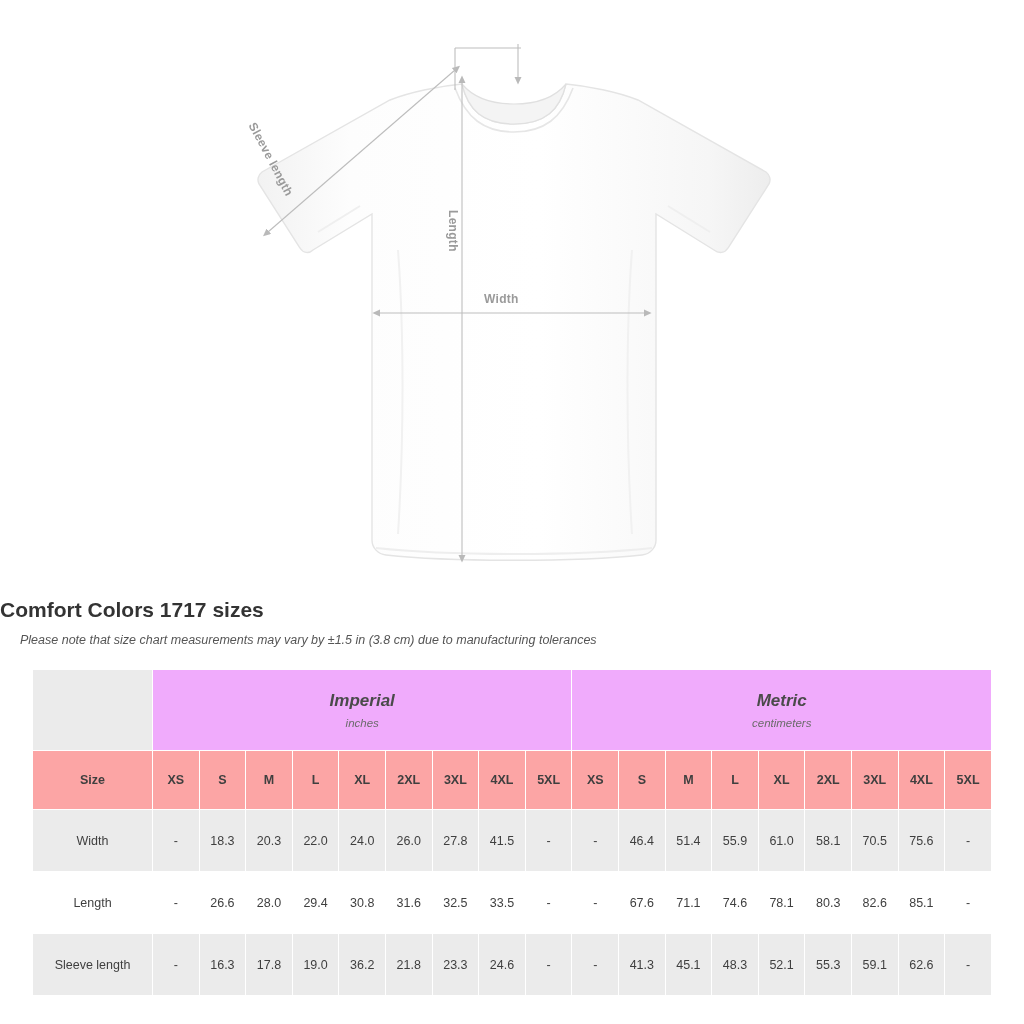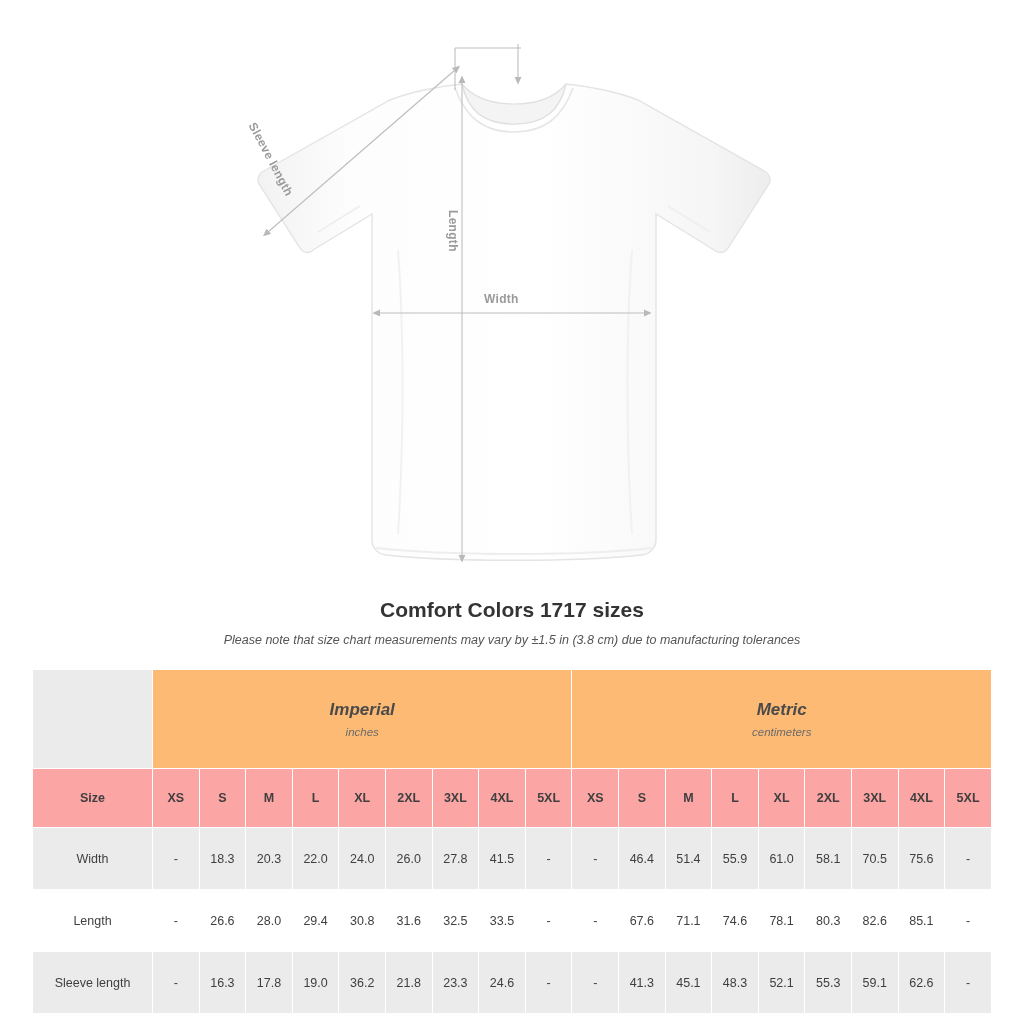--- a/index.html
+++ b/index.html
@@ -52,55 +52,56 @@
     transform: rotate(90deg);
     transform-origin: left top;
   }
   .dim-label.width {
     left: 484px;
     top: 292px;
   }
 
   
   .title-block {
-    text-align: center;
+    text-align: left;
     margin-top: 8px;
   }
   .chart-title {
     font-size: 21px;
     font-weight: bold;
     color: #333333;
     margin: 0;
   }
   .chart-note {
     font-size: 12.5px;
     font-style: italic;
     color: #555555;
     margin-top: 11px;
+    margin-left: 20px;
   }
 
   
   .table-wrap {
     margin: 22px 32px 0 32px;
   }
   table.size-chart {
     border-collapse: collapse;
     width: 960px;
     table-layout: fixed;
   }
   table.size-chart td, table.size-chart th {
     border: 1px solid #ffffff;
     text-align: center;
     vertical-align: middle;
     font-weight: normal;
   }
   .unit-head {
-    background: #fdba74;
+    background: #f0abfc;
     height: 74px;
-    padding: 12px;
+    padding: 3px;
     margin-left: 12px;
   }
   .unit-head .u-name {
     font-size: 17px;
     font-weight: bold;
     font-style: italic;
     color: #4a4a4a;
     display: block;
   }
   .unit-head .u-sub {

